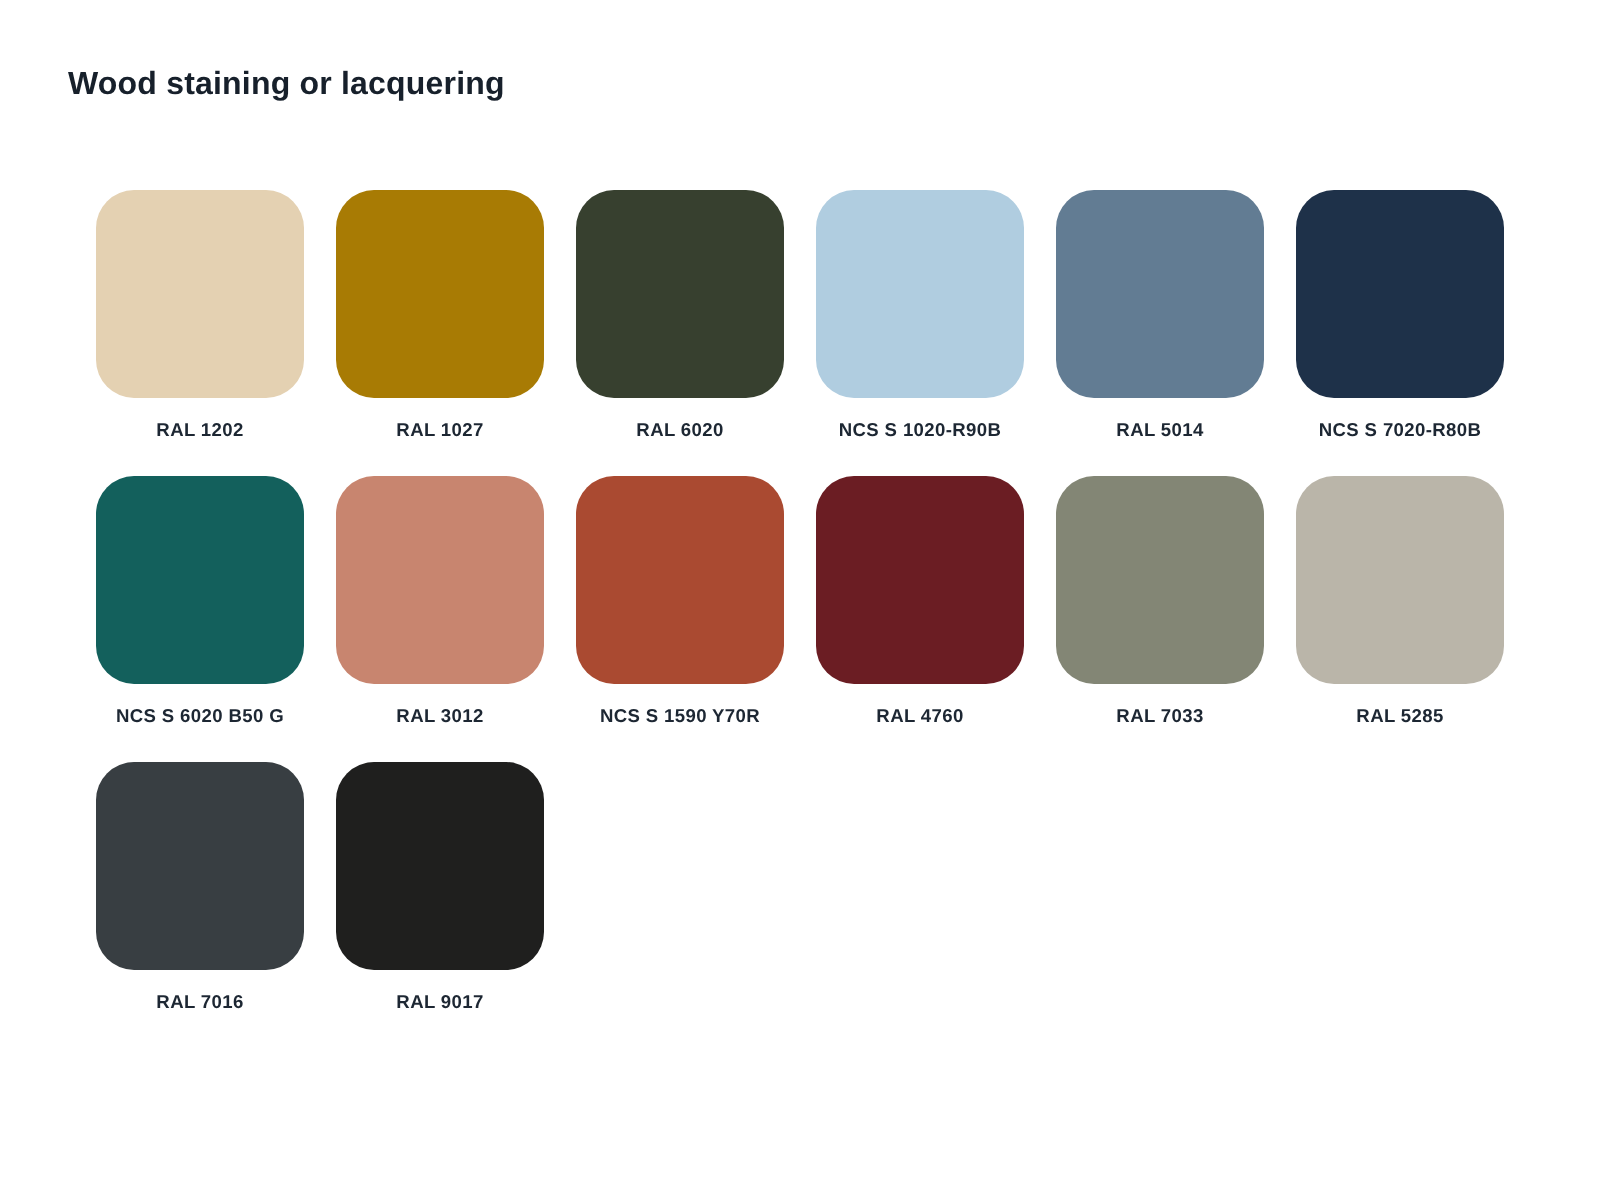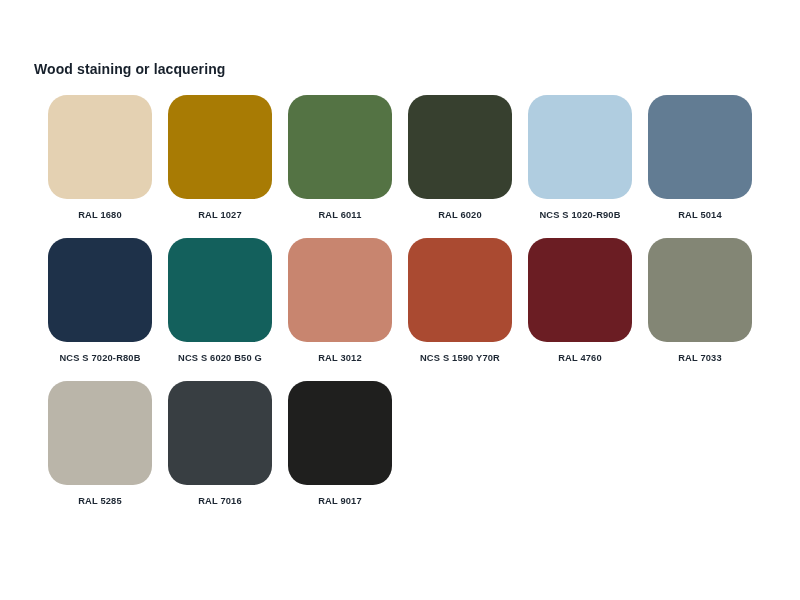--- a/index.html
+++ b/index.html
@@ -20,27 +20,26 @@
     position: relative;
     width: 800px;
     height: 600px;
     box-sizing: border-box;
     padding: 0;
   }
   .page-title {
     position: absolute;
     left: 34px;
     top: 33px;
-    font-size: 14px;
+    font-size: 16px;
     font-weight: 700;
     letter-spacing: 0.1px;
     color: #17202b;
     line-height: 1.2;
     white-space: nowrap;
-    margin-top: 28px;
   }
   .palette-grid {
     position: absolute;
     left: 48px;
     top: 95px;
     width: 704px;
     display: grid;
     grid-template-columns: repeat(6, 104px);
     column-gap: 16px;
     row-gap: 18px;
@@ -72,34 +71,30 @@
 <body style="background-color: rgb(255, 255, 255); color: rgb(29, 39, 51);">
 
 <div class="page">
 
   <div class="page-title">Wood staining or lacquering</div>
 
   <div class="palette-grid">
 
     <div class="swatch-cell">
       <div class="swatch-chip" style="background-color: rgb(228, 209, 178);"></div>
-      <div class="swatch-label">RAL 1680</div>
+      <div class="swatch-label">RAL 1202</div>
     </div>
 
 
     <div class="swatch-cell">
       <div class="swatch-chip" style="background-color: rgb(168, 123, 4);"></div>
       <div class="swatch-label">RAL 1027</div>
     </div>
 
 
-    <div class="swatch-cell">
-      <div class="swatch-chip" style="background-color: rgb(84, 115, 68);"></div>
-      <div class="swatch-label">RAL 6011</div>
-    </div>
 
     <div class="swatch-cell">
       <div class="swatch-chip" style="background-color: rgb(55, 64, 47);"></div>
       <div class="swatch-label">RAL 6020</div>
     </div>
 
     <div class="swatch-cell">
       <div class="swatch-chip" style="background-color: rgb(176, 205, 224);"></div>
       <div class="swatch-label">NCS S 1020-R90B</div>
     </div>

